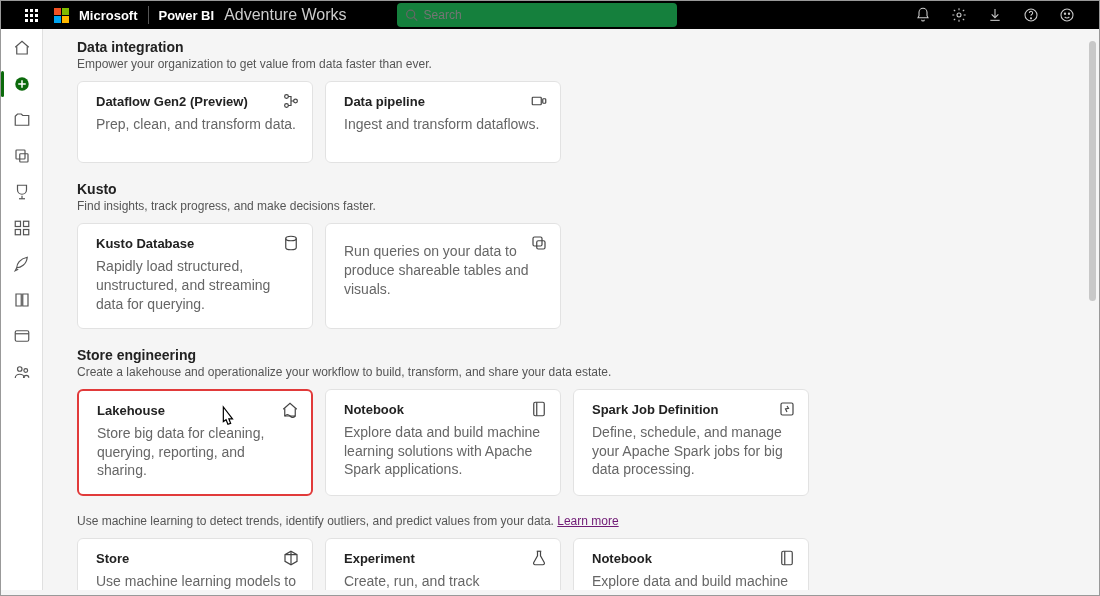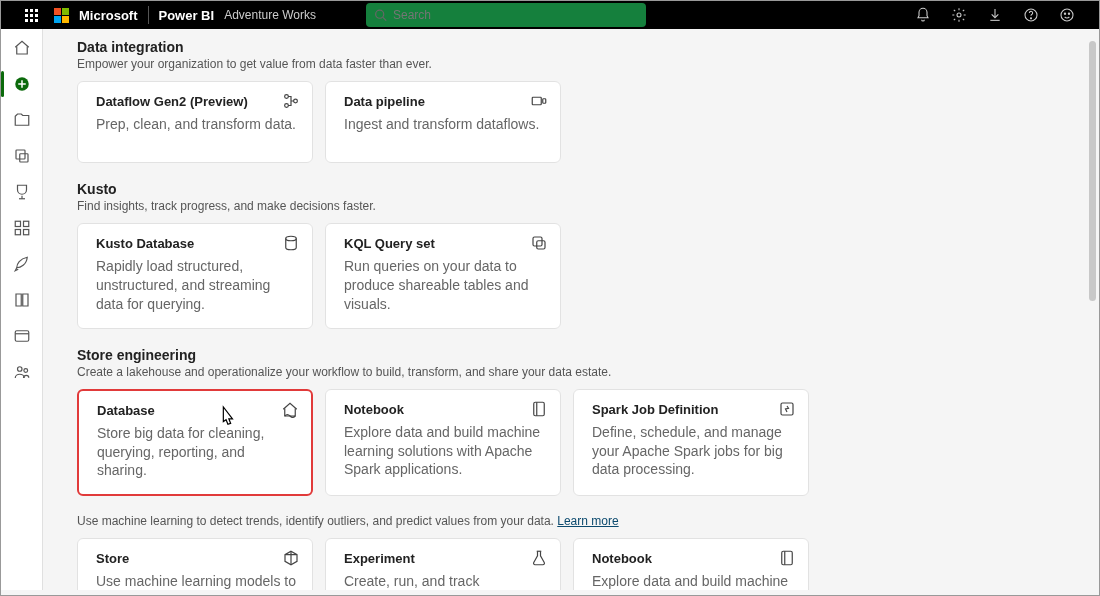--- a/index.html
+++ b/index.html
@@ -32,21 +32,21 @@
   }
   .waffle span { background:#fff; width:3px; height:3px; }
   .mslogo { display:grid; grid-template-columns:7px 7px; grid-template-rows:7px 7px; gap:1px; }
   .mslogo span:nth-child(1){background:#f25022;}
   .mslogo span:nth-child(2){background:#7fba00;}
   .mslogo span:nth-child(3){background:#00a4ef;}
   .mslogo span:nth-child(4){background:#ffb900;}
   .brand { font-size:13px; font-weight:600; }
   .divider { width:1px; height:18px; background:#555; }
   .product { font-size:13px; font-weight:600; }
-  .workspacename { font-size:12px; color:#ccc;text-align:center; }
+  .workspacename { font-size:16px; color:#ccc;text-align:center; }
   .search {
     margin-left: 40px;
     background:#15803d;
     border-radius:4px;
     height:24px;
     width:280px;
     display:flex;
     align-items:center;
     padding:0 8px;
     gap:6px;
@@ -76,21 +76,21 @@
   }
 
   .content {
     flex:1;
     overflow-y:auto;
     padding: 6px 20px 20px 34px;
   }
   .section { margin-top:4px; margin-bottom:10px; }
   .section h2 { font-size:14px; font-weight:600; color:#222; }
   .section p { font-size:12px; color:#555; margin-top:2px; }
-  .section p a { color:#0c4a6e; text-decoration:underline; }
+  .section p a { color:#701a75; text-decoration:underline; }
   .cardrow {
     display:flex;
     gap:12px;
     margin-top:10px;
     margin-bottom:18px;
   }
   .card {
     background:#fff;
     border:1px solid #e2e2e2;
     border-radius:6px;
@@ -289,38 +289,37 @@
           <div class="title">Kusto Database</div>
           <div class="desc">Rapidly load structured, unstructured, and streaming data for querying.</div>
           <span class="cicon">
             <svg width="18" height="18" viewBox="0 0 24 24" fill="none" stroke="currentColor" stroke-width="1.6">
                 <ellipse cx="12" cy="6" rx="7" ry="3"></ellipse>
                 <path d="M5 6v12c0 1.7 3.1 3 7 3s7-1.3 7-3V6"></path>
               </svg>
           </span>
         </div>
         <div class="card tall">
-          <div class="title">KQL Query set</div>
           <div class="desc">Run queries on your data to produce shareable tables and visuals.</div>
           <span class="cicon">
             <svg width="18" height="18" viewBox="0 0 24 24" fill="none" stroke="currentColor" stroke-width="1.6">
                 <rect x="4" y="4" width="12" height="12" rx="2"></rect>
                 <rect x="9" y="9" width="11" height="11" rx="2"></rect>
               </svg>
           </span>
         </div>
       </div>
     </div>
 
     <div class="section">
       <h2>Store engineering</h2>
       <p>Create a lakehouse and operationalize your workflow to build, transform, and share your data estate.</p>
       <div class="cardrow">
         <div class="card tall highlight">
-          <div class="title">Database</div>
+          <div class="title">Lakehouse</div>
           <div class="desc">Store big data for cleaning, querying, reporting, and sharing.</div>
           <span class="cicon">
             <svg width="18" height="18" viewBox="0 0 24 24" fill="none" stroke="currentColor" stroke-width="1.6">
                 <path d="M3 11l9-8 9 8"></path>
                 <path d="M5 10v10h14V10"></path>
                 <path d="M5 20c2-2 5-2 7 0s5 2 7 0"></path>
               </svg>
           </span>
         </div>
         <div class="card tall">

